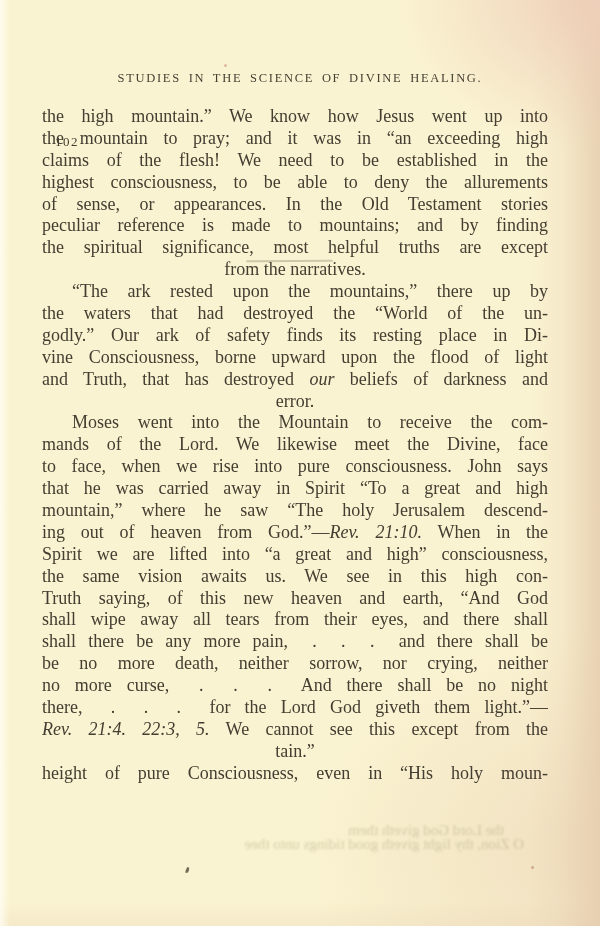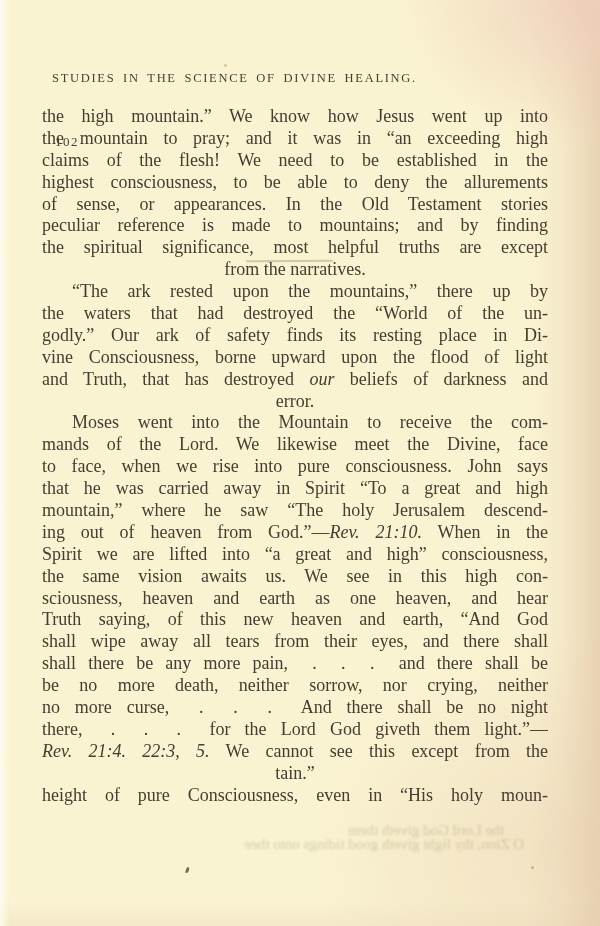--- a/index.html
+++ b/index.html
@@ -13,21 +13,21 @@
     background:
       radial-gradient(280px 210px at 100% 0%, rgba(238,206,184,0.95), rgba(238,206,184,0) 72%),
       radial-gradient(420px 320px at 100% 92%, rgba(231,205,176,0.55), rgba(231,205,176,0) 70%),
       linear-gradient(to left, rgba(222,192,163,0.65), rgba(226,199,172,0.22) 38px, rgba(226,199,172,0) 70px),
       linear-gradient(to right, rgba(255,253,242,0.85), rgba(255,253,242,0) 10px),
       linear-gradient(to top, rgba(232,210,180,0.28), rgba(232,210,180,0) 26px),
       #faf3d1;
   }
   .header{position:absolute;top:71px;left:42px;width:506px;height:17px;color:#453f32;}
   .pagenum{position:absolute;left:13px;top:19px;font-size:13px;letter-spacing:1.5px;margin-top:44px;}
-  .runtitle{display:block;padding-left:10px;font-size:12.5px;letter-spacing:1.7px;word-spacing:3px;}
+  .runtitle{display:block;text-align:center;padding-left:10px;font-size:12.5px;letter-spacing:1.7px;word-spacing:3px;}
   .textblock{position:absolute;left:42px;top:106px;width:506px;}
   .ln{height:21.9px;line-height:21.9px;font-size:18px;overflow:hidden;text-align:center;}
   .j{text-align:justify;text-align-last:justify;}
   .ind{text-indent:30px;}
   .it{font-style:italic;}
   
   .pencil-line{position:absolute;left:246px;top:260px;width:87px;height:2px;
     background:rgba(115,105,85,0.32);transform:rotate(-0.4deg);border-radius:2px;}
   .ghost{position:absolute;transform:scaleX(-1);filter:blur(1.2px);opacity:0.55;
     color:#b5ae8a;font-size:15px;line-height:15px;white-space:nowrap;overflow:hidden;}
@@ -69,21 +69,20 @@
     <div class="ln">error.</div>
 
     <div class="ln j ind">Moses went into the Mountain to receive the com-</div>
     <div class="ln j">mands of the Lord.  We likewise meet the Divine, face</div>
     <div class="ln j">to face, when we rise into pure consciousness.  John says</div>
     <div class="ln j">that he was carried away in Spirit “To a great and high</div>
     <div class="ln j">mountain,” where he saw “The holy Jerusalem descend-</div>
     <div class="ln j"><span>ing out of heaven from God.”—</span><span class="it">Rev. 21:10.</span><span>  When in the</span></div>
     <div class="ln j">Spirit we are lifted into “a great and high” consciousness,</div>
     <div class="ln j">the same vision awaits us.  We see in this high con-</div>
-    <div class="ln j">sciousness, heaven and earth as one heaven, and hear</div>
     <div class="ln j">Truth saying, of this new heaven and earth, “And God</div>
     <div class="ln j">shall wipe away all tears from their eyes, and there shall</div>
     <div class="ln j">shall there be any more pain,&nbsp; .&nbsp; .&nbsp; .&nbsp; and there shall be</div>
     <div class="ln j">be no more death, neither sorrow, nor crying, neither</div>
     <div class="ln j">no more curse,&nbsp; .&nbsp; .&nbsp; .&nbsp; And there shall be no night</div>
     <div class="ln j">there,&nbsp; .&nbsp; .&nbsp; .&nbsp; for the Lord God giveth them light.”—</div>
     <div class="ln j"><span class="it">Rev. 21:4.  22:3, 5.</span><span>  We cannot see this except from the</span></div>
     <div class="ln">tain.”</div>
     <div class="ln j">height of pure Consciousness, even in “His holy moun-</div>
   </div>

